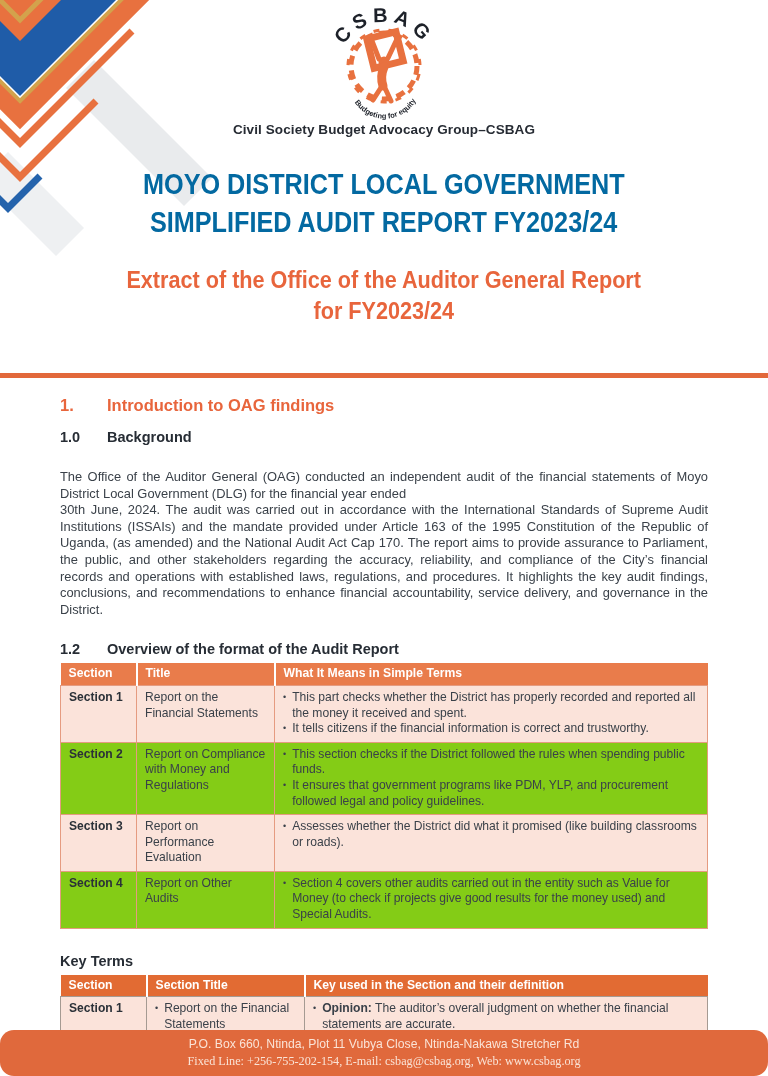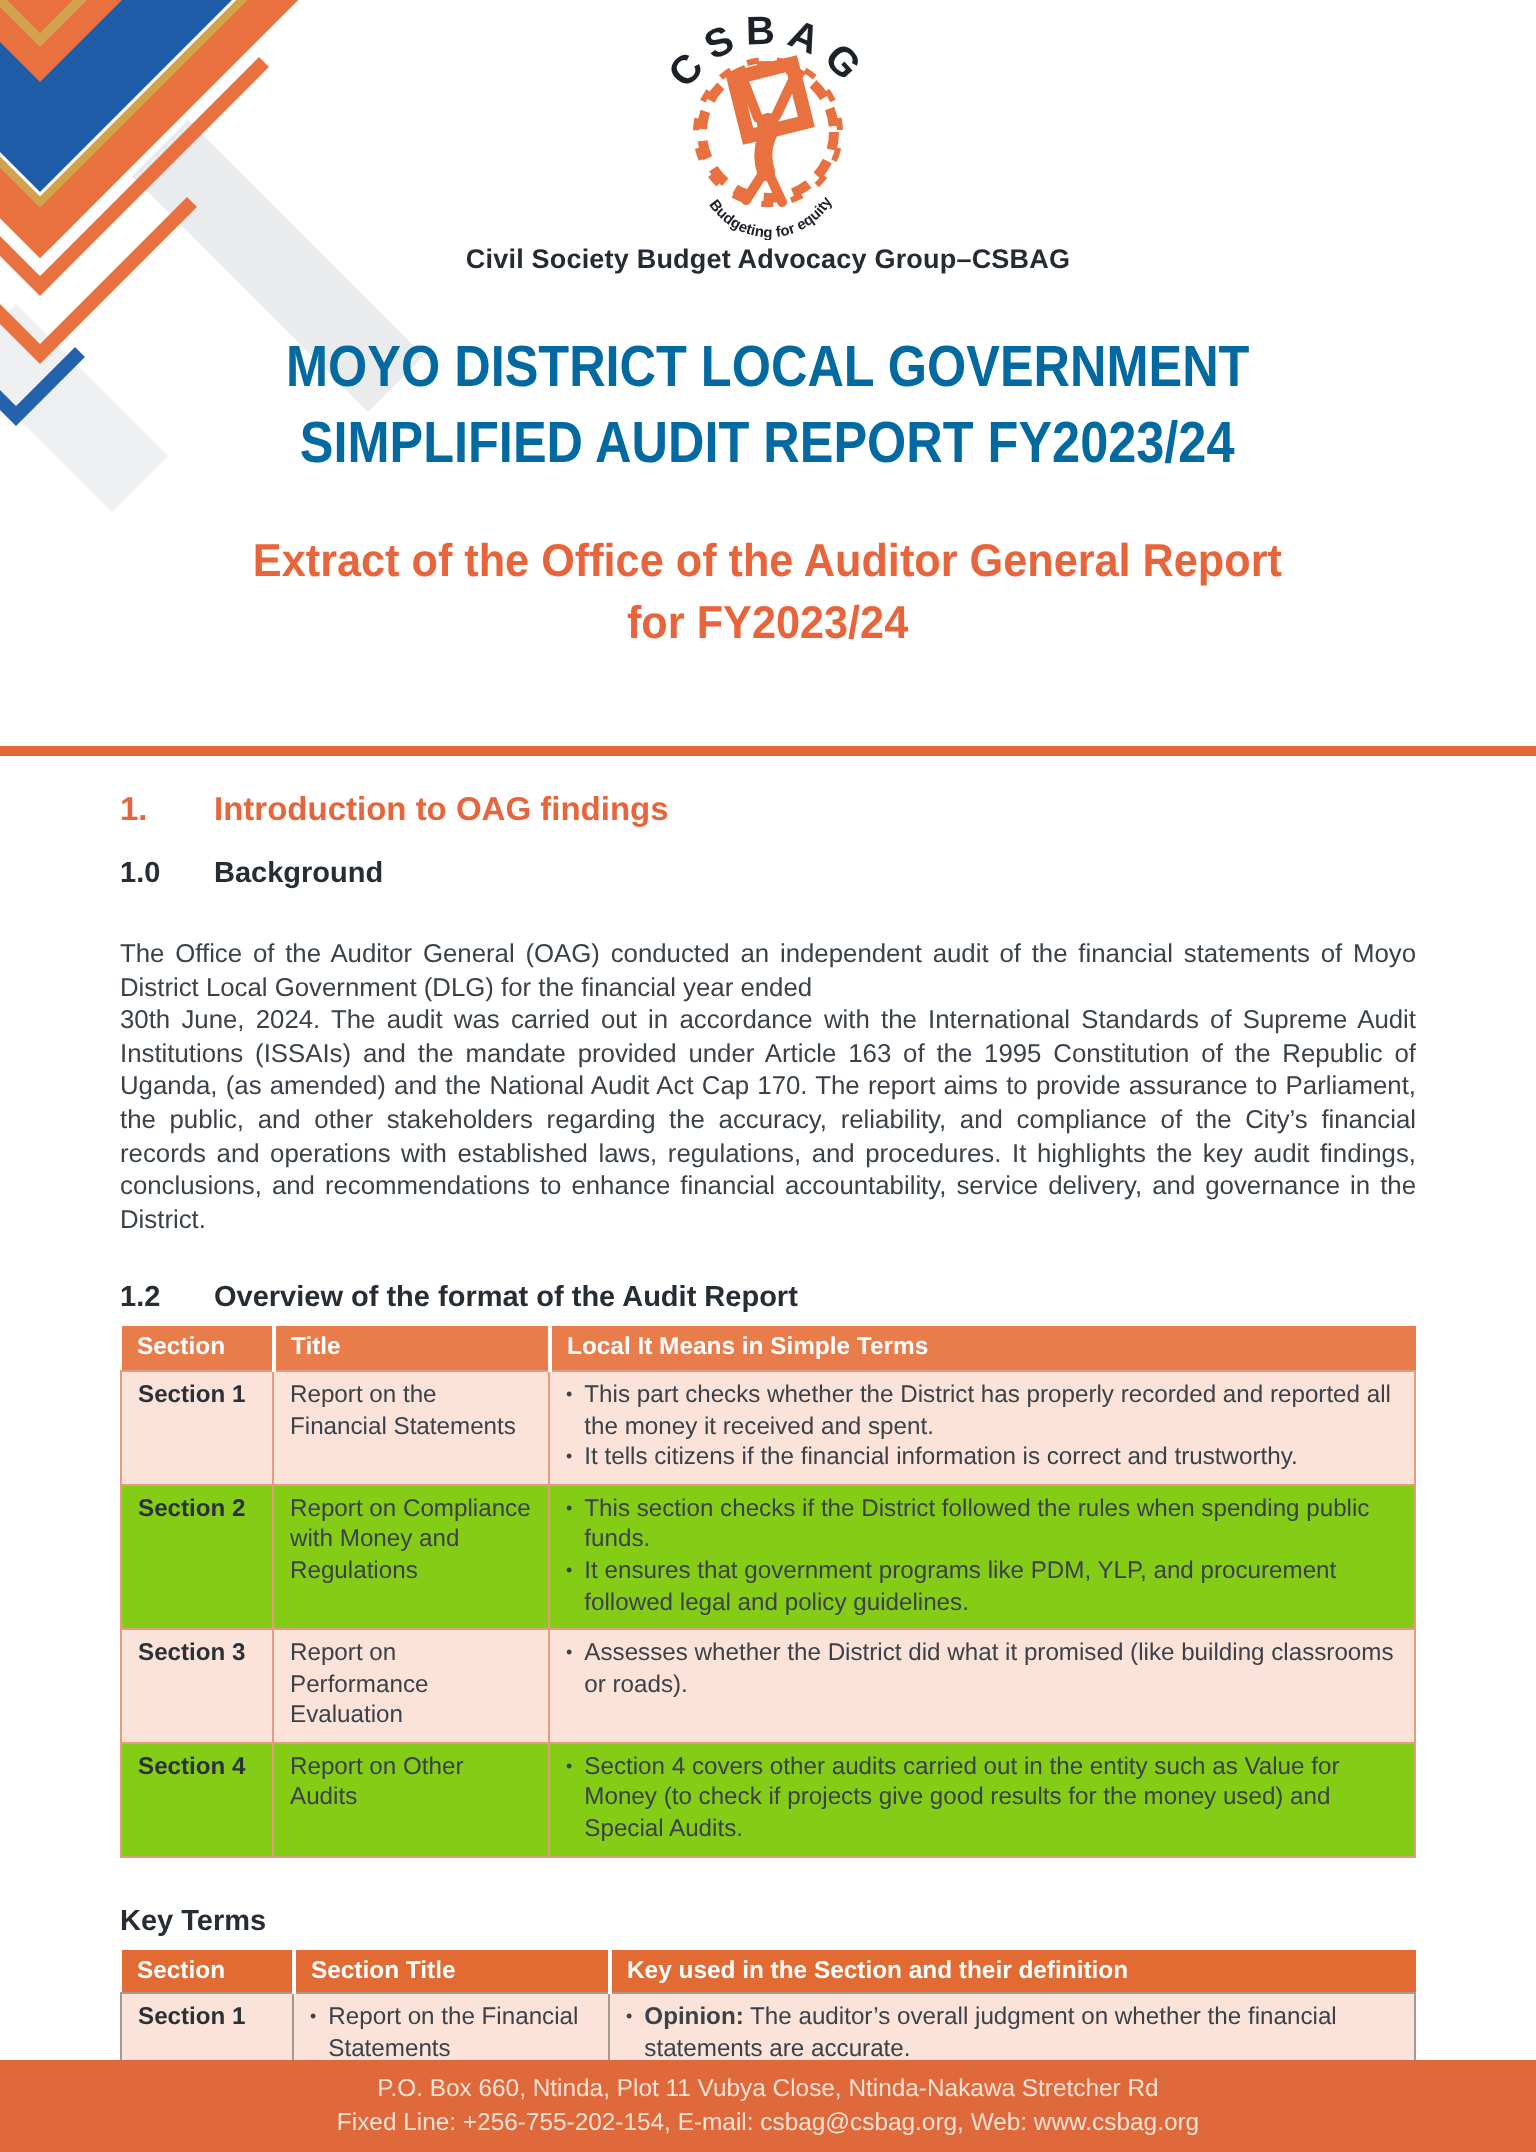--- a/index.html
+++ b/index.html
@@ -37,23 +37,23 @@
   td{border:1px solid #e59b80;padding:4px 8px 5px 8px;vertical-align:top;}
   .t2 td{border-color:#a59a92;}
   td.sec{font-weight:bold;color:#2b3138;}
   tr.pink{background:#fbe3da;border-radius:12px;}
   tr.blue{background:#84cc16;}
   .bullet{display:flex;gap:6px;align-items:flex-start;}
   .bullet .dot{flex:0 0 auto;font-size:9px;line-height:15.6px;}
   .key-terms-h{margin-top:24px;}
   
   .footer{position:absolute;left:0;bottom:0;width:100%;height:46px;background:#e0693c;
-          color:#fae3d6;text-align:center;font-size:12.2px;}
+          color:#fae3d6;text-align:center;font-size:12.2px;border-radius:14px;}
   .footer .l1{padding-top:7px;}
-  .footer .l2{padding-top:3px;}
+  .footer .l2{padding-top:3px;font-family:Liberation Serif, serif;}
 </style>
 </head>
 <body>
 
 <div class="page">
 
   <svg class="corner" width="280" height="270" viewBox="0 0 280 270">
 
     <polygon points="66,88 94,60 212,178 184,206" fill="#e9ebed"></polygon>
     <polygon points="-20,180 8,152 84,228 56,256" fill="#eef0f2"></polygon>
@@ -129,21 +129,21 @@
     <table class="t1">
       <colgroup>
           <col style="width:76px">
           <col style="width:138px">
           <col>
         </colgroup>
       <thead>
         <tr>
           <th>Section</th>
           <th>Title</th>
-          <th>Local It Means in Simple Terms</th>
+          <th>What It Means in Simple Terms</th>
         </tr>
       </thead>
       <tbody id="t1-body">
           <tr class="pink">
             <td class="sec">Section 1</td>
             <td>Report on the Financial Statements</td>
             <td>
               <div class="bullet">
                 <span class="dot">•</span>
                 <span class="btxt">This part checks whether the District has properly recorded and reported all the money it received and spent.</span>

